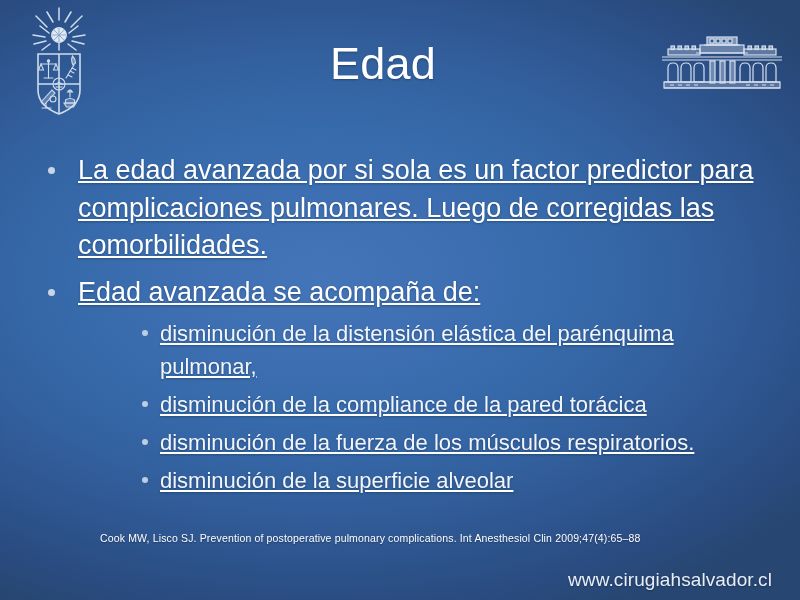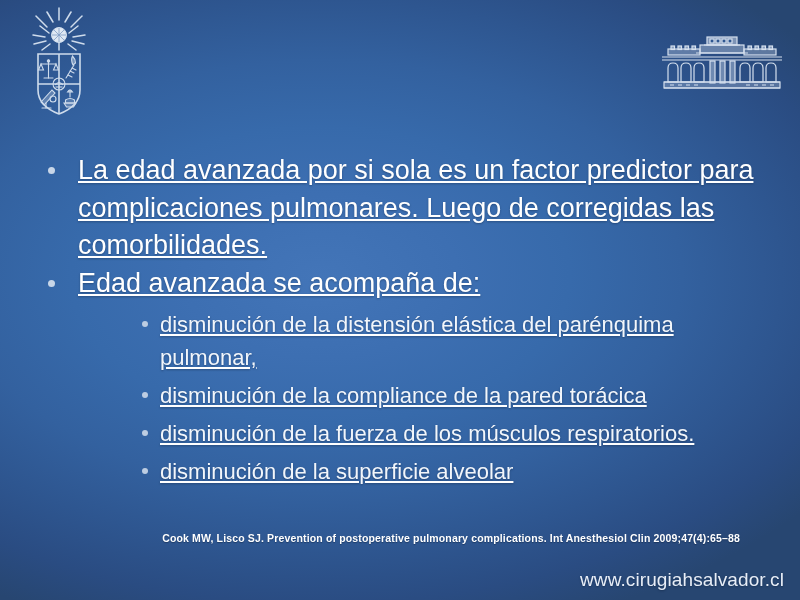--- a/index.html
+++ b/index.html
@@ -68,21 +68,21 @@
   .b1 {
     position: relative;
     padding-left: 40px;
     color: #ffffff;
     font-size: 27px;
     line-height: 37.5px;
     font-weight: 400;
     text-shadow: 0 1px 2px rgba(10,28,56,0.38);
     text-decoration: underline;
   }
-  .b1 + .b1 { margin-top: 0; }
+  .b1 + .b1 { margin-top: 9px; }
 
   .b1 .dot {
     position: absolute;
     left: 10px;
     top: 15px;
     width: 7px;
     height: 7px;
     border-radius: 50%;
     background: #c8d6e8;
   }
@@ -112,31 +112,30 @@
 
   
   #citation {
     position: absolute;
     left: 100px;
     top: 531px;
     width: 640px;
     color: #ffffff;
     font-size: 10.5px;
     line-height: 14px;
-    font-weight: 700;
+    font-weight: 400;
     letter-spacing: 0.15px;
     white-space: nowrap;
     text-shadow: 0 1px 1px rgba(10,28,56,0.45);
-    text-align: right;
   }
 
   
   #footer-url {
     position: absolute;
-    right: 16px;
+    right: 28px;
     bottom: 8px;
     color: #e8eef7;
     font-size: 19px;
     line-height: 24px;
     font-weight: 400;
     letter-spacing: 0.1px;
     text-shadow: 0 1px 2px rgba(10,28,56,0.45);
   }
 </style>
 </head>
@@ -275,20 +274,21 @@
           <line x1="42" y1="53" x2="46" y2="53"></line>
           <line x1="94" y1="53" x2="98" y2="53"></line>
           <line x1="102" y1="53" x2="106" y2="53"></line>
           <line x1="110" y1="53" x2="114" y2="53"></line>
           <line x1="118" y1="53" x2="122" y2="53"></line>
         </g>
       </g>
     </svg>
   </div>
 
+  <div id="title">Edad</div>
 
   <div id="body">
 
     <div class="b1">
       <span class="dot"></span>
       <span>La edad avanzada por si sola es un factor predictor para complicaciones pulmonares. Luego de corregidas las comorbilidades.</span>
     </div>
 
     <div class="b1">
       <span class="dot"></span>

